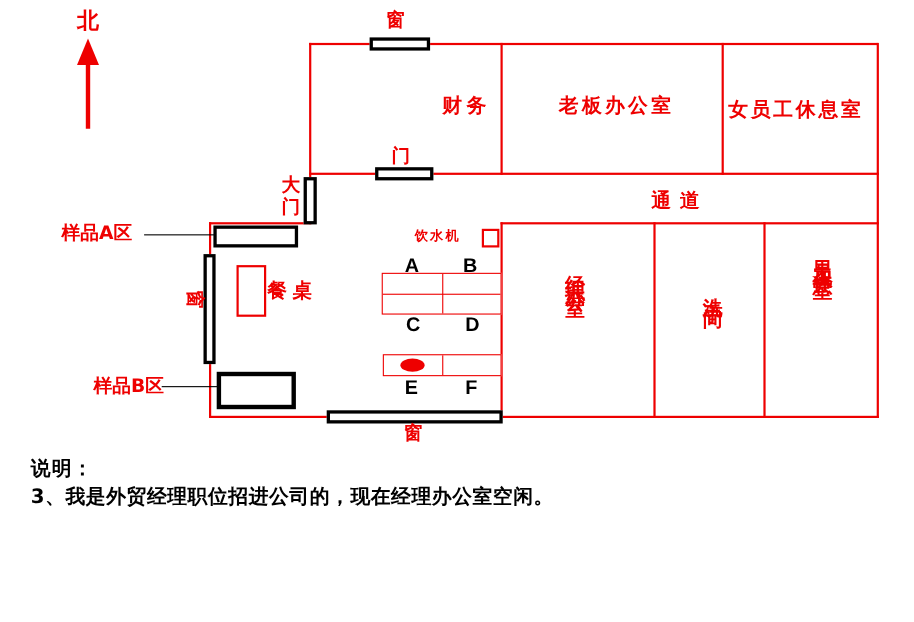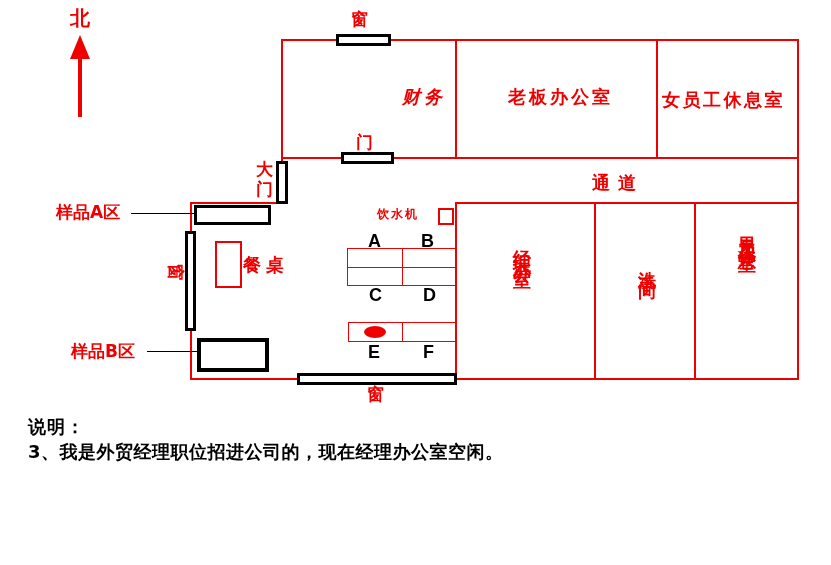--- a/index.html
+++ b/index.html
@@ -69,37 +69,37 @@
   </div>
   <div class="marker" style="left:364px;top:326px;width:22px;height:12px;"></div>
 
   <div class="klab" style="left:368px;top:231px;">A</div>
   <div class="klab" style="left:421px;top:231px;">B</div>
   <div class="klab" style="left:369px;top:285px;">C</div>
   <div class="klab" style="left:423px;top:285px;">D</div>
   <div class="klab" style="left:368px;top:342px;">E</div>
   <div class="klab" style="left:423px;top:342px;">F</div>
 
-  <div class="rlab" style="left:402px;top:88px;letter-spacing:4px;font-style:italic;">财务</div>
+  <div class="rlab" style="left:402px;top:88px;letter-spacing:4px;">财务</div>
   <div class="rlab" style="left:508px;top:88px;letter-spacing:3px;">老板办公室</div>
   <div class="rlab" style="left:662px;top:91px;letter-spacing:2.5px;">女员工休息室</div>
   <div class="rlab" style="left:592px;top:174px;letter-spacing:8px;">通道</div>
   <div class="rlab vtext" style="left:512px;top:236px;letter-spacing:5px;">经理办公室</div>
   <div class="rlab vtext" style="left:637px;top:256px;letter-spacing:5px;">洗手间</div>
   <div class="rlab vtext" style="left:737px;top:222px;letter-spacing:3.5px;">男员工休息室</div>
 
   <div class="rlab" style="left:351px;top:11px;font-size:17px;">窗</div>
   <div class="rlab" style="left:356px;top:134px;font-size:17px;">门</div>
   <div class="rlab" style="left:256px;top:159px;width:20px;font-size:17px;line-height:20px;white-space:normal;">大门</div>
   <div class="rlab" style="left:167px;top:263px;font-size:17px;transform:rotate(90deg);">窗</div>
   <div class="rlab" style="left:367px;top:386px;font-size:17px;">窗</div>
   <div class="rlab" style="left:377px;top:208px;font-size:12px;letter-spacing:2px;">饮水机</div>
   <div class="rlab" style="left:243px;top:256px;letter-spacing:5px;">餐桌</div>
   <div class="rlab" style="left:56px;top:204px;font-size:17px;">样品A区</div>
-  <div class="rlab" style="left:71px;top:343px;font-size:17px;">样品B区</div>
+  <div class="rlab" style="left:85px;top:343px;font-size:17px;">样品B区</div>
 
   <div class="conn" style="left:131px;top:213px;width:64px;"></div>
   <div class="conn" style="left:147px;top:351px;width:51px;"></div>
 
 </div>
 
 <div id="notes">
   <div class="notes-title">说明：</div>
   <div class="notes-line">3、我是外贸经理职位招进公司的，现在经理办公室空闲。</div>
 </div>

